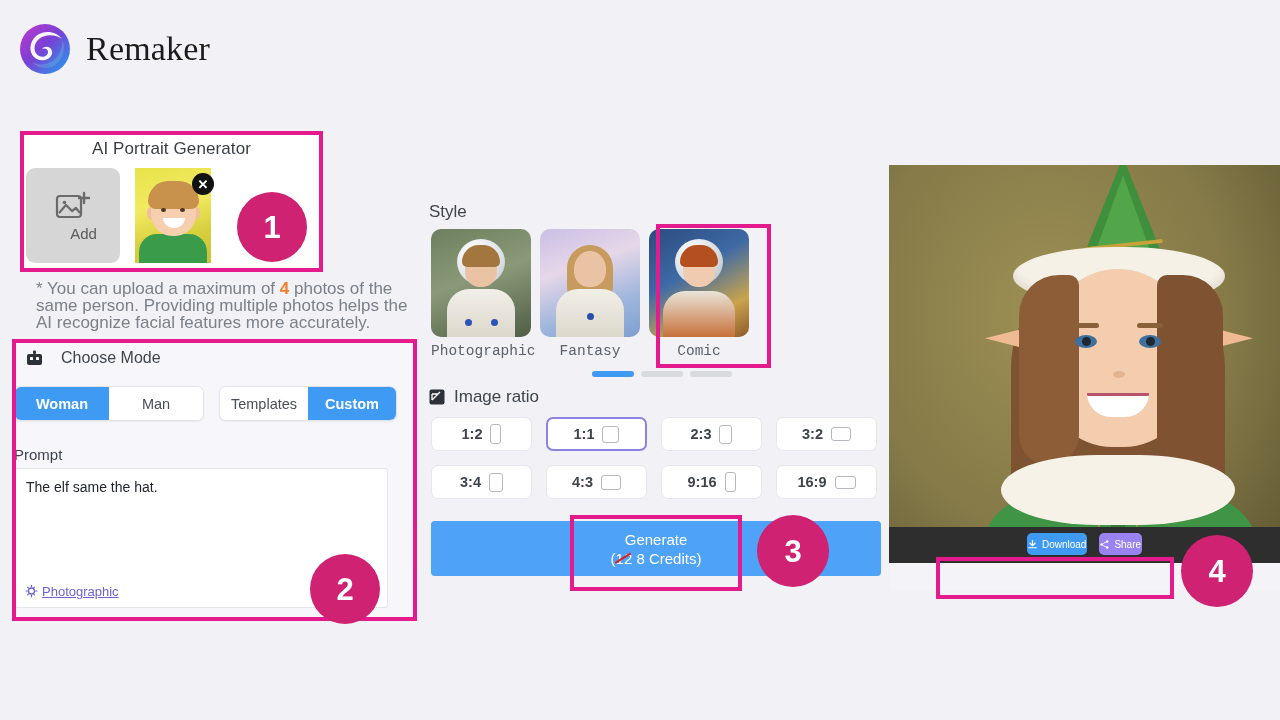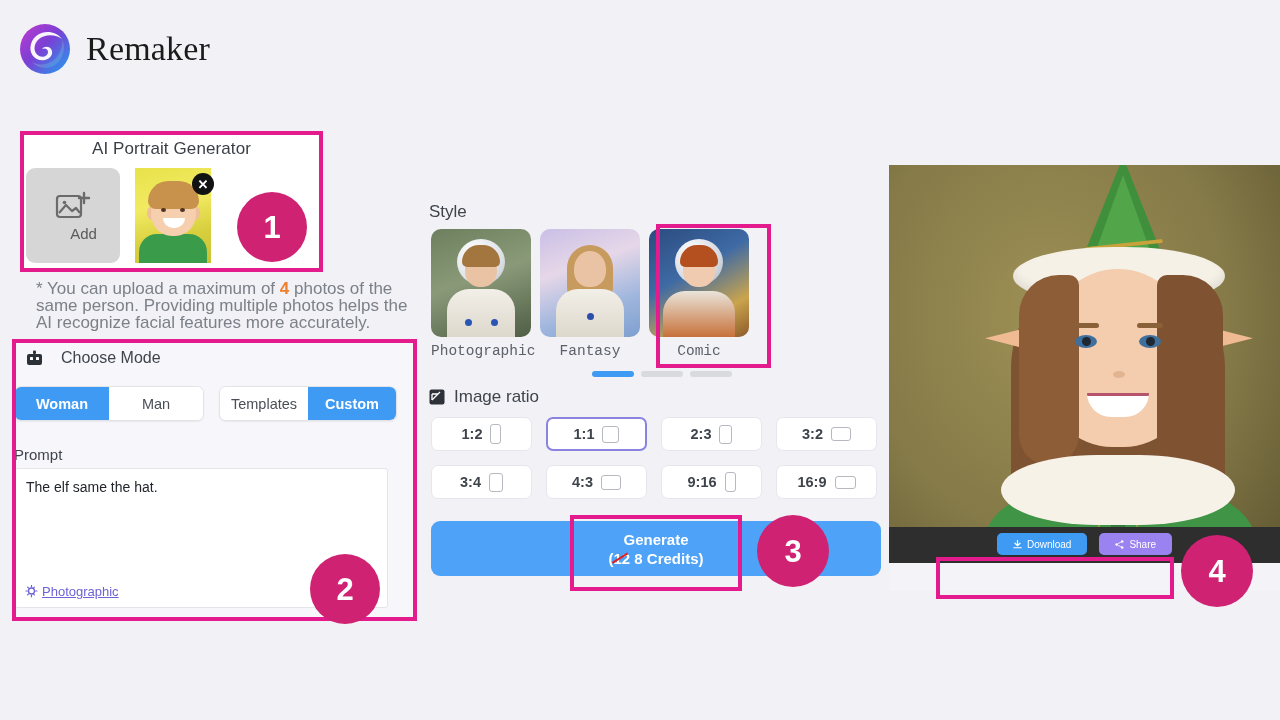--- a/index.html
+++ b/index.html
@@ -122,23 +122,23 @@
     background: #fff; border: 1px solid #e6e7ec; border-radius: 7px;
     display: flex; align-items: center; justify-content: center; gap: 8px;
     font-size: 14.5px; color: #3f444c; font-weight: bold;
   }
   .ratio-btn.selected { border: 2px solid #8b83e0; }
   .rshape { border: 1.6px solid #b7b9c0; border-radius: 3px; }
 
   
   .generate-btn {
     position: absolute; left: 431px; top: 521px; width: 450px; height: 55px;
-    background: #4ea2f7; border-radius: 9px; color: #fff;
+    background: #4ea2f7; border-radius: 4px; color: #fff;
     display: flex; flex-direction: column; align-items: center; justify-content: center;
-    font-weight: bold; font-size: 15px; line-height: 19px;
+    font-weight: normal; font-size: 15px; line-height: 19px;
   }
   .strike-wrap { position: relative; display: inline-block; }
   .strike-wrap .slash {
     position: absolute; left: -2px; top: 50%; width: 110%; height: 2px; background: #e02020;
     transform: translateY(-50%) rotate(-32deg);
   }
 
   
   .result {
     position: absolute; left: 889px; top: 165px; width: 391px; height: 426px; overflow: hidden;
@@ -175,21 +175,21 @@
   .e-coat { position: absolute; left: 92px; top: 330px; width: 278px; height: 130px; border-radius: 60px 60px 0 0; background: #3f9445; }
   .e-placket { position: absolute; left: 222px; top: 330px; width: 14px; height: 130px; background: #357c3b; }
   .e-btn1 { position: absolute; left: 223px; top: 344px; width: 12px; height: 12px; border-radius: 50%; background: #b9912f; }
   .e-btn2 { position: absolute; left: 223px; top: 400px; width: 12px; height: 12px; border-radius: 50%; background: #b9912f; }
   .e-filigree { position: absolute; left: 206px; top: 350px; width: 46px; height: 100px;
                 border-left: 2px solid #bba13c; border-right: 2px solid #bba13c; border-radius: 22px; opacity:.85; }
 
   .res-toolbar { position: absolute; left: 0; bottom: 28px; width: 391px; height: 36px; background: #2e2e2e; }
   .tool-btns { position: absolute; left: 0; right: 0; top: 6px; display: flex; justify-content: center; gap: 12px; }
   .tb {
-    height: 22px; padding: 0 16px; border-radius: 5px; color: #fff; font-size: 10px;
+    height: 22px; padding: 0 1px; border-radius: 5px; color: #fff; font-size: 10px;
     display: flex; align-items: center; justify-content: center; gap: 5px;
   }
   .tb.dl { background: #3f9af4; }
   .tb.sh { background: #9a82f0; }
   .res-bottom-strip { position: absolute; left: 0; bottom: 0; width: 391px; height: 28px; background: #f4f3f7; }
   .res-left-tag { position: absolute; left: 6px; bottom: 34px; width: 52px; height: 24px; background: #232a3a; border-radius: 2px; }
 </style>
 </head>
 <body>
 

